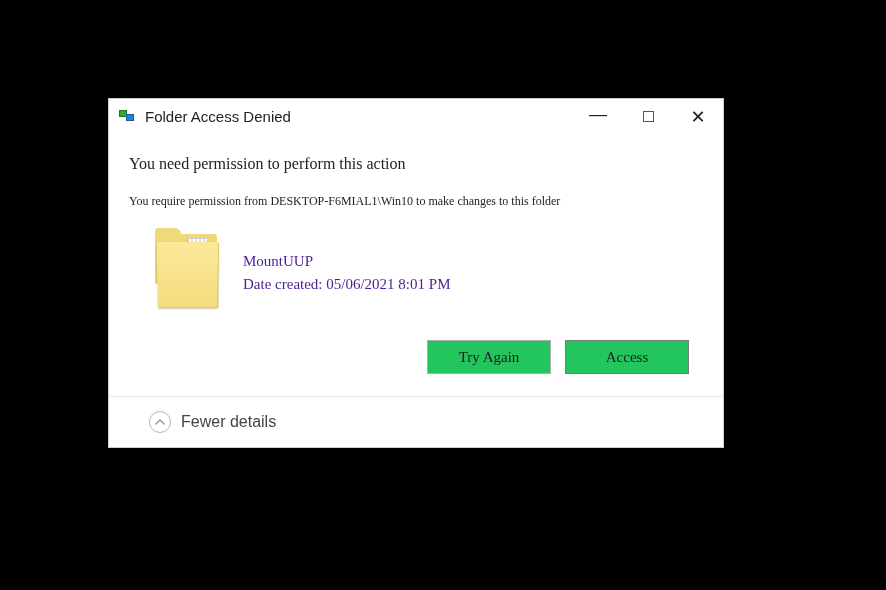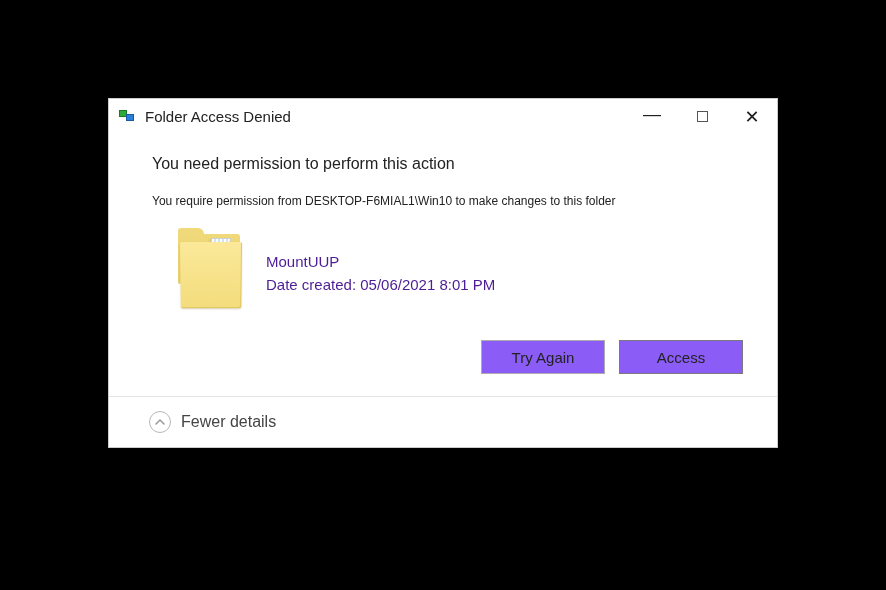--- a/index.html
+++ b/index.html
@@ -8,21 +8,21 @@
       width: 886px;
       height: 590px;
       font-family: "Segoe UI", Tahoma, sans-serif;
       position: relative;
       overflow: hidden;
     }
     .dialog {
       position: absolute;
       left: 108px;
       top: 98px;
-      width: 670px;
+      width: 616px;
       background: #fff;
       border: 1px solid #ccc;
       box-shadow: 0 2px 10px rgba(0,0,0,0.3);
     }
     .titlebar {
       display: flex;
       align-items: center;
       height: 36px;
       padding: 0 0 0 10px;
       background: #fff;
@@ -71,21 +71,22 @@
       cursor: pointer;
     }
     .win-min { font-size: 18px; position: relative; top: -2px; }
     .win-max {
       width: 11px; height: 11px;
       border: 1px solid #555;
       display: inline-block;
     }
     .win-close { font-size: 18px; font-weight: 300; }
     .client {
-      padding: 20px 32px 10px 43px;
+      padding: 20px 32px 10px 20px;
+      font-family: Liberation Serif, serif;
     }
     .heading {
       font-size: 16px;
       color: #222;
       margin-bottom: 20px;
     }
     .message {
       font-size: 12px;
       color: #222;
       line-height: 1.45;
@@ -149,21 +150,21 @@
       justify-content: flex-end;
       gap: 14px;
       padding-right: 2px;
       padding-bottom: 12px;
     }
     .button-row button {
       min-width: 124px;
       height: 34px;
       font-size: 15px;
       font-family: inherit;
-      background: #8b5cf6;
+      background: #22c55e;
       border: 1px solid #adadad;
       color: #222;
       cursor: pointer;
       padding: 0 16px;
     }
     .button-row button.default {
       border: 1px dotted #333;
       outline: 1px solid #7a7a7a;
       outline-offset: -1px;
     }

